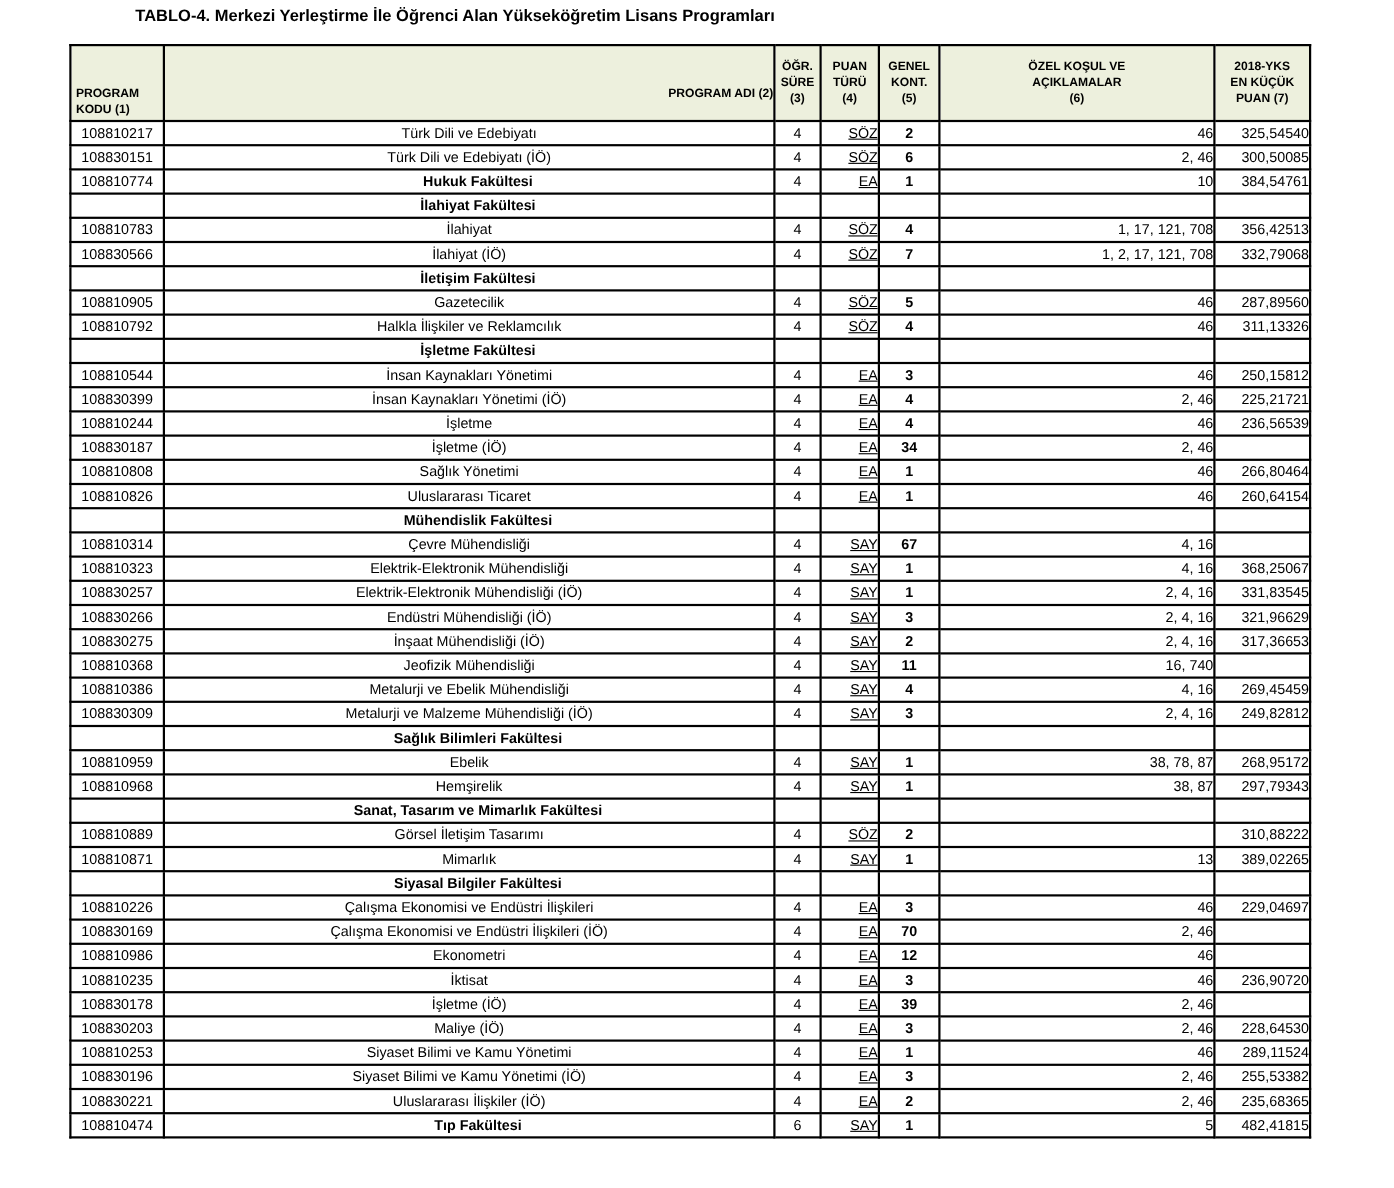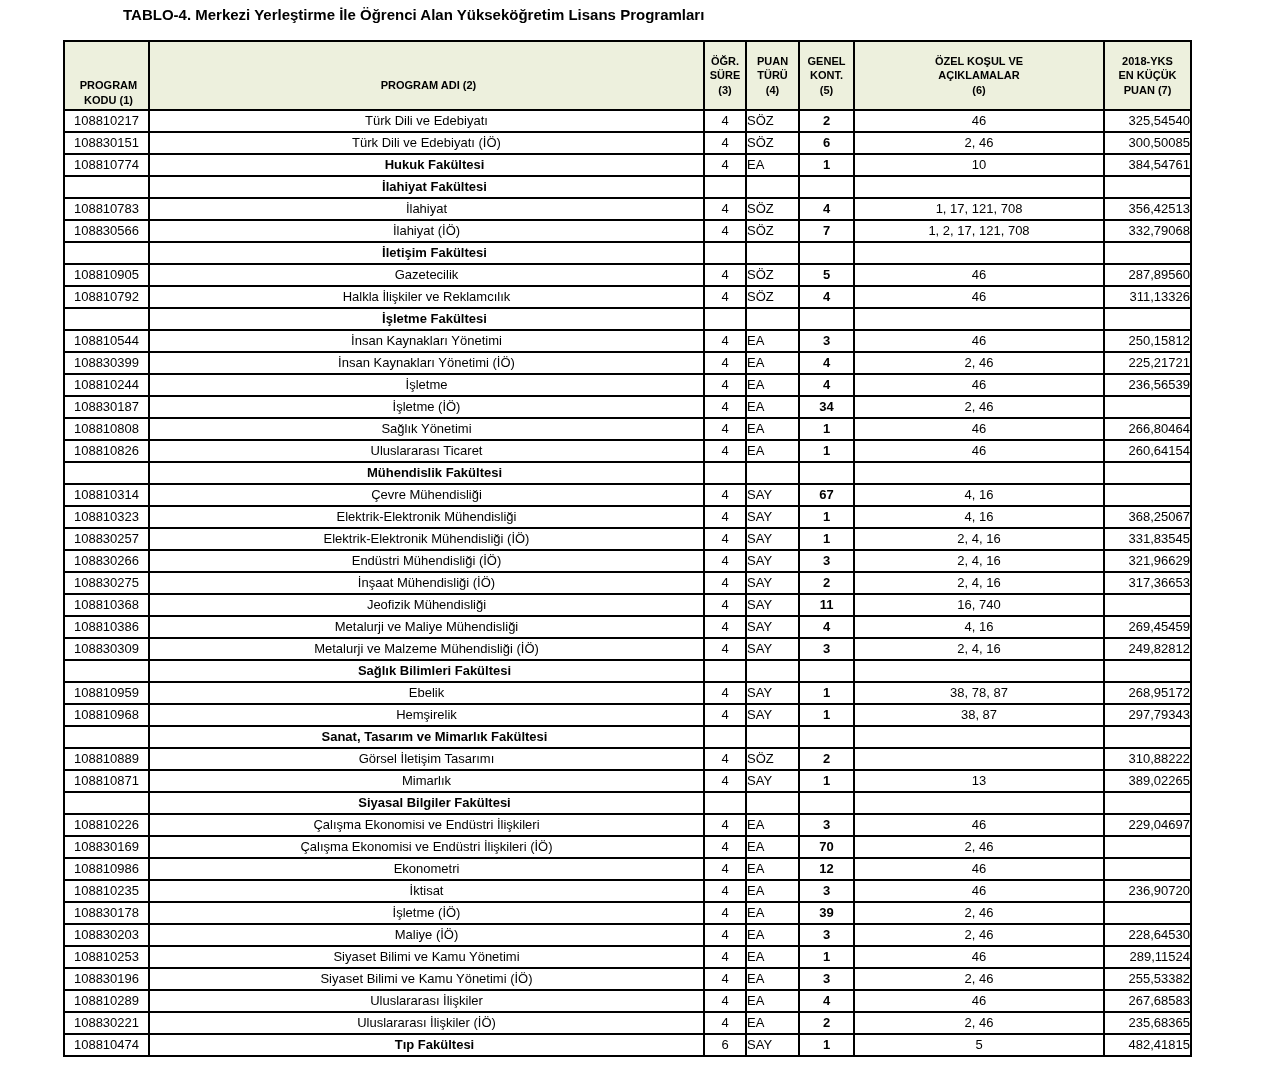--- a/index.html
+++ b/index.html
@@ -3,31 +3,31 @@
 <meta charset="utf-8">
 <style>
   html,body{margin:0;padding:0;background:#ffffff;}
   body{width:1267px;height:1080px;position:relative;overflow:hidden;
        font-family:"Liberation Sans","DejaVu Sans",sans-serif;color:#000;}
   .page-title{position:absolute;left:123px;top:6px;font-size:15px;font-weight:bold;white-space:nowrap;}
   table.osym{position:absolute;left:63px;top:40px;width:1127px;border-collapse:collapse;table-layout:fixed;}
   table.osym th, table.osym td{border:2px solid #000;overflow:hidden;white-space:nowrap;padding:0;}
   table.osym thead th{background:#edf0dd;font-size:11px;font-weight:bold;line-height:1.3;
        white-space:pre-line;text-align:center;vertical-align:middle;height:50px;}
-  table.osym thead th.h-left{text-align:center;vertical-align:bottom;padding:14px 0 2px 4px;}
-  table.osym thead th.h-left2{text-align:center;vertical-align:bottom;padding:0 0 17px 4px;}
+  table.osym thead th.h-left{text-align:left;vertical-align:bottom;padding:14px 0 2px 4px;}
+  table.osym thead th.h-left2{text-align:right;vertical-align:bottom;padding:0 0 17px 4px;}
   table.osym tbody tr{height:15px;}
   table.osym td{font-size:13px;line-height:20px;vertical-align:middle;}
   td.c-code{text-align:center;}
   td.c-name{text-align:center;padding-left:14px;}
   td.c-name.section{padding-left:16px;font-weight:bold;}
   td.c-sure{text-align:center;}
-  td.c-turu{text-align:left;}
+  td.c-turu{text-align:right;text-decoration:underline;}
   td.c-kont{text-align:center;font-weight:bold;}
-  td.c-kosul{text-align:center;padding-right:6px;margin-left:40px;}
+  td.c-kosul{text-align:right;padding-right:6px;margin-left:40px;}
   td.c-puan{text-align:right;padding-right:5px;}
 </style>
 </head>
 <body>
 
 <div class="page-title">TABLO-4. Merkezi Yerleştirme İle Öğrenci Alan Yükseköğretim Lisans Programları</div>
 
 <table class="osym">
   <colgroup>
     <col style="width:85px">
@@ -263,21 +263,21 @@
         <td class="c-code">108810368</td>
         <td class="c-name">Jeofizik Mühendisliği</td>
         <td class="c-sure">4</td>
         <td class="c-turu">SAY</td>
         <td class="c-kont">11</td>
         <td class="c-kosul">16, 740</td>
         <td class="c-puan"></td>
       </tr>
       <tr>
         <td class="c-code">108810386</td>
-        <td class="c-name">Metalurji ve Maliye Mühendisliği</td>
+        <td class="c-name">Metalurji ve Ebelik Mühendisliği</td>
         <td class="c-sure">4</td>
         <td class="c-turu">SAY</td>
         <td class="c-kont">4</td>
         <td class="c-kosul">4, 16</td>
         <td class="c-puan">269,45459</td>
       </tr>
       <tr>
         <td class="c-code">108830309</td>
         <td class="c-name">Metalurji ve Malzeme Mühendisliği (İÖ)</td>
         <td class="c-sure">4</td>
@@ -413,29 +413,20 @@
         <td class="c-puan">289,11524</td>
       </tr>
       <tr>
         <td class="c-code">108830196</td>
         <td class="c-name">Siyaset Bilimi ve Kamu Yönetimi (İÖ)</td>
         <td class="c-sure">4</td>
         <td class="c-turu">EA</td>
         <td class="c-kont">3</td>
         <td class="c-kosul">2, 46</td>
         <td class="c-puan">255,53382</td>
-      </tr>
-      <tr>
-        <td class="c-code">108810289</td>
-        <td class="c-name">Uluslararası İlişkiler</td>
-        <td class="c-sure">4</td>
-        <td class="c-turu">EA</td>
-        <td class="c-kont">4</td>
-        <td class="c-kosul">46</td>
-        <td class="c-puan">267,68583</td>
       </tr>
       <tr>
         <td class="c-code">108830221</td>
         <td class="c-name">Uluslararası İlişkiler (İÖ)</td>
         <td class="c-sure">4</td>
         <td class="c-turu">EA</td>
         <td class="c-kont">2</td>
         <td class="c-kosul">2, 46</td>
         <td class="c-puan">235,68365</td>
       </tr>

